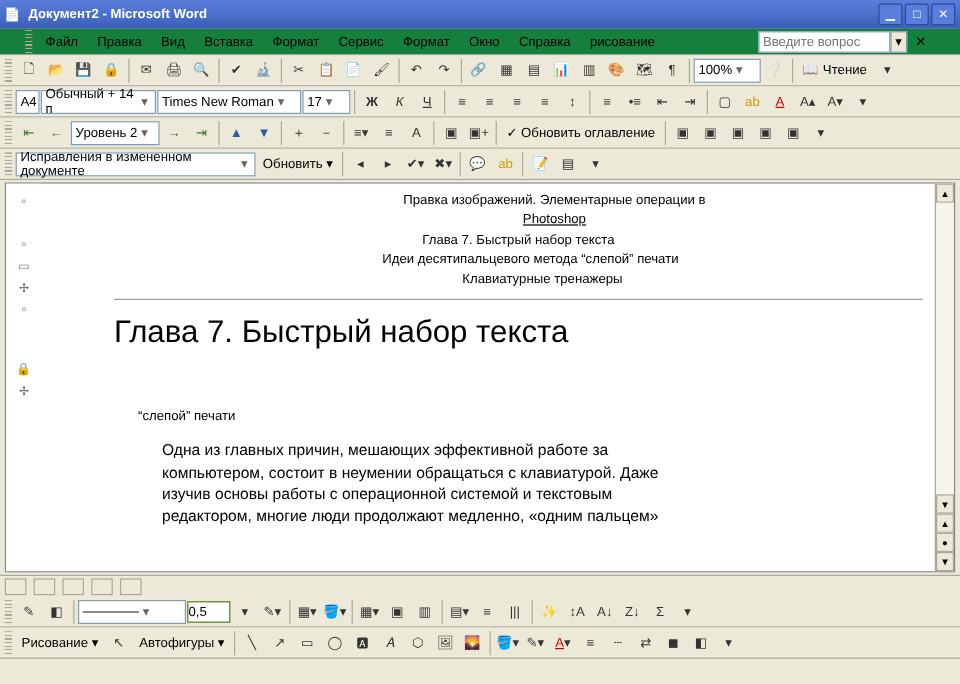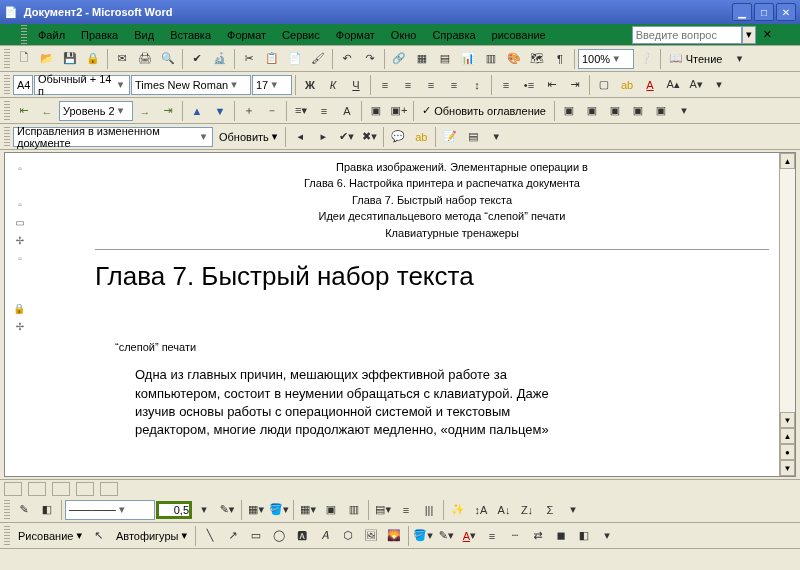--- a/index.html
+++ b/index.html
@@ -26,21 +26,21 @@
 .page { flex:1; padding:6px 10px 6px 60px; font-family:'Times New Roman',serif; font-size:15px; line-height:1.4; color:#000; }
 .outline-row { display:flex; align-items:flex-start; gap:10px; margin:1px 0;justify-content:center; }
 .ch-head { font-size:26px; font-family:Arial,sans-serif; margin:8px 0; padding-top:8px; border-top:1px solid #999; }
 .sub-head { font-size:20px; font-family:Arial,sans-serif; margin:2px 0 8px 20px; }
 .body-text { font-size:13px; margin-left:40px; max-width:420px; }
 .scrollbar-v { width:16px; background:#ece9d8; border-left:1px solid #aca899; display:flex; flex-direction:column; }
 .sbbtn { height:16px; background:#ece9d8; border:1px solid #aca899; display:flex; align-items:center; justify-content:center; font-size:8px; }
 .sb-track { flex:1; background:#f5f3ea; }
 .statusbar-area { height:18px; background:#ece9d8; border-top:1px solid #aca899; display:flex; align-items:center; padding:0 4px; gap:6px; }
 .view-btn { width:18px; height:14px; border:1px solid #aca899; background:#ece9d8; cursor:pointer; }
-.number-input { width:36px; height:18px; border:3px solid #4d7c0f; text-align:right; }
+.number-input { width:36px; height:18px; border:1px solid #4d7c0f; text-align:left; }
 </style>
 </head>
 <body>
 
 <div class="titlebar">
   <div class="title">
     <span>📄</span>
     <span>Документ2 - Microsoft Word</span>
   </div>
   <div class="winbtns">
@@ -225,22 +225,22 @@
     <div class="gi">✢</div>
     <div class="gi">▫</div>
     <div class="gi"></div>
     <div class="gi" style="margin-top:14px">🔒</div>
     <div class="gi">✢</div>
   </div>
   <div class="page">
     <div class="outline-row" style="margin-left:60px">
         <span>Правка изображений. Элементарные операции в</span>
       </div>
-    <div class="outline-row" style="margin-left:20px">
-        <span>Глава 6. Настройка принтера и распечатка документа</span>
+    <div class="outline-row" style="margin-left:60px">
+        <span style="text-decoration:underline">Photoshop</span>
       </div>
     <div class="outline-row">
         <span>Глава 7. Быстрый набор текста</span>
       </div>
     <div class="outline-row" style="margin-left:20px">
         <span>Идеи десятипальцевого метода “слепой” печати</span>
       </div>
     <div class="outline-row" style="margin-left:40px">
         <span>Клавиатурные тренажеры</span>
       </div>

